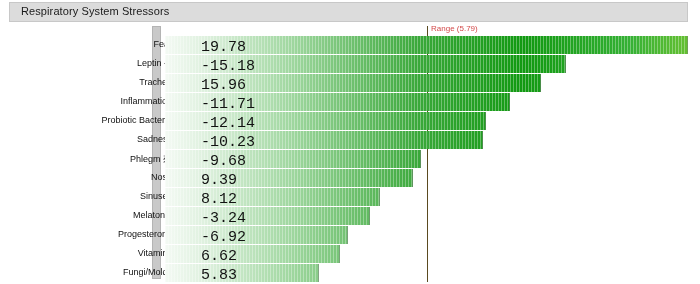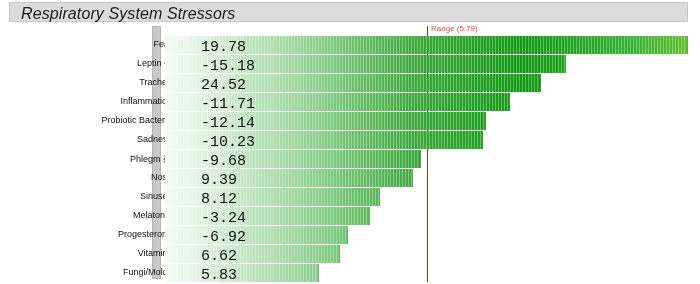--- a/index.html
+++ b/index.html
@@ -16,25 +16,24 @@
     position:absolute;
     left:9px; top:2px;
     width:679px; height:20px;
     background:#dcdcdc;
     border:1px solid #c8c8c8;
     box-sizing:border-box;
   }
   #title-text{
     position:absolute;
     left:11px; top:2px;
-    font-size:16px;
+    font-size:11px;
     color:#1a1a1a;
     letter-spacing:.1px;
     white-space:nowrap;
-    font-style:italic;
   }
 
   
   #chart{
     position:absolute;
     left:0; top:24px;
     width:584px; height:258px;
   }
 
   
@@ -137,21 +136,21 @@
         <div class="bar-value" style="left: 201px;">19.78</div>
       </div>
       <div class="row" style="top: 31px;">
         <div class="row-label">Leptin -h</div>
         <div class="bar" style="width: 401px;"></div>
         <div class="bar-value" style="left: 201px;">-15.18</div>
       </div>
       <div class="row" style="top: 50px;">
         <div class="row-label">Trachea</div>
         <div class="bar" style="width: 376px;"></div>
-        <div class="bar-value" style="left: 201px;">24.52</div>
+        <div class="bar-value" style="left: 201px;">15.96</div>
       </div>
       <div class="row" style="top: 69px;">
         <div class="row-label">Inflammation</div>
         <div class="bar" style="width: 345px;"></div>
         <div class="bar-value" style="left: 201px;">-11.71</div>
       </div>
       <div class="row" style="top: 88px;">
         <div class="row-label">Probiotic Bacteria</div>
         <div class="bar" style="width: 321px;"></div>
         <div class="bar-value" style="left: 201px;">-12.14</div>

